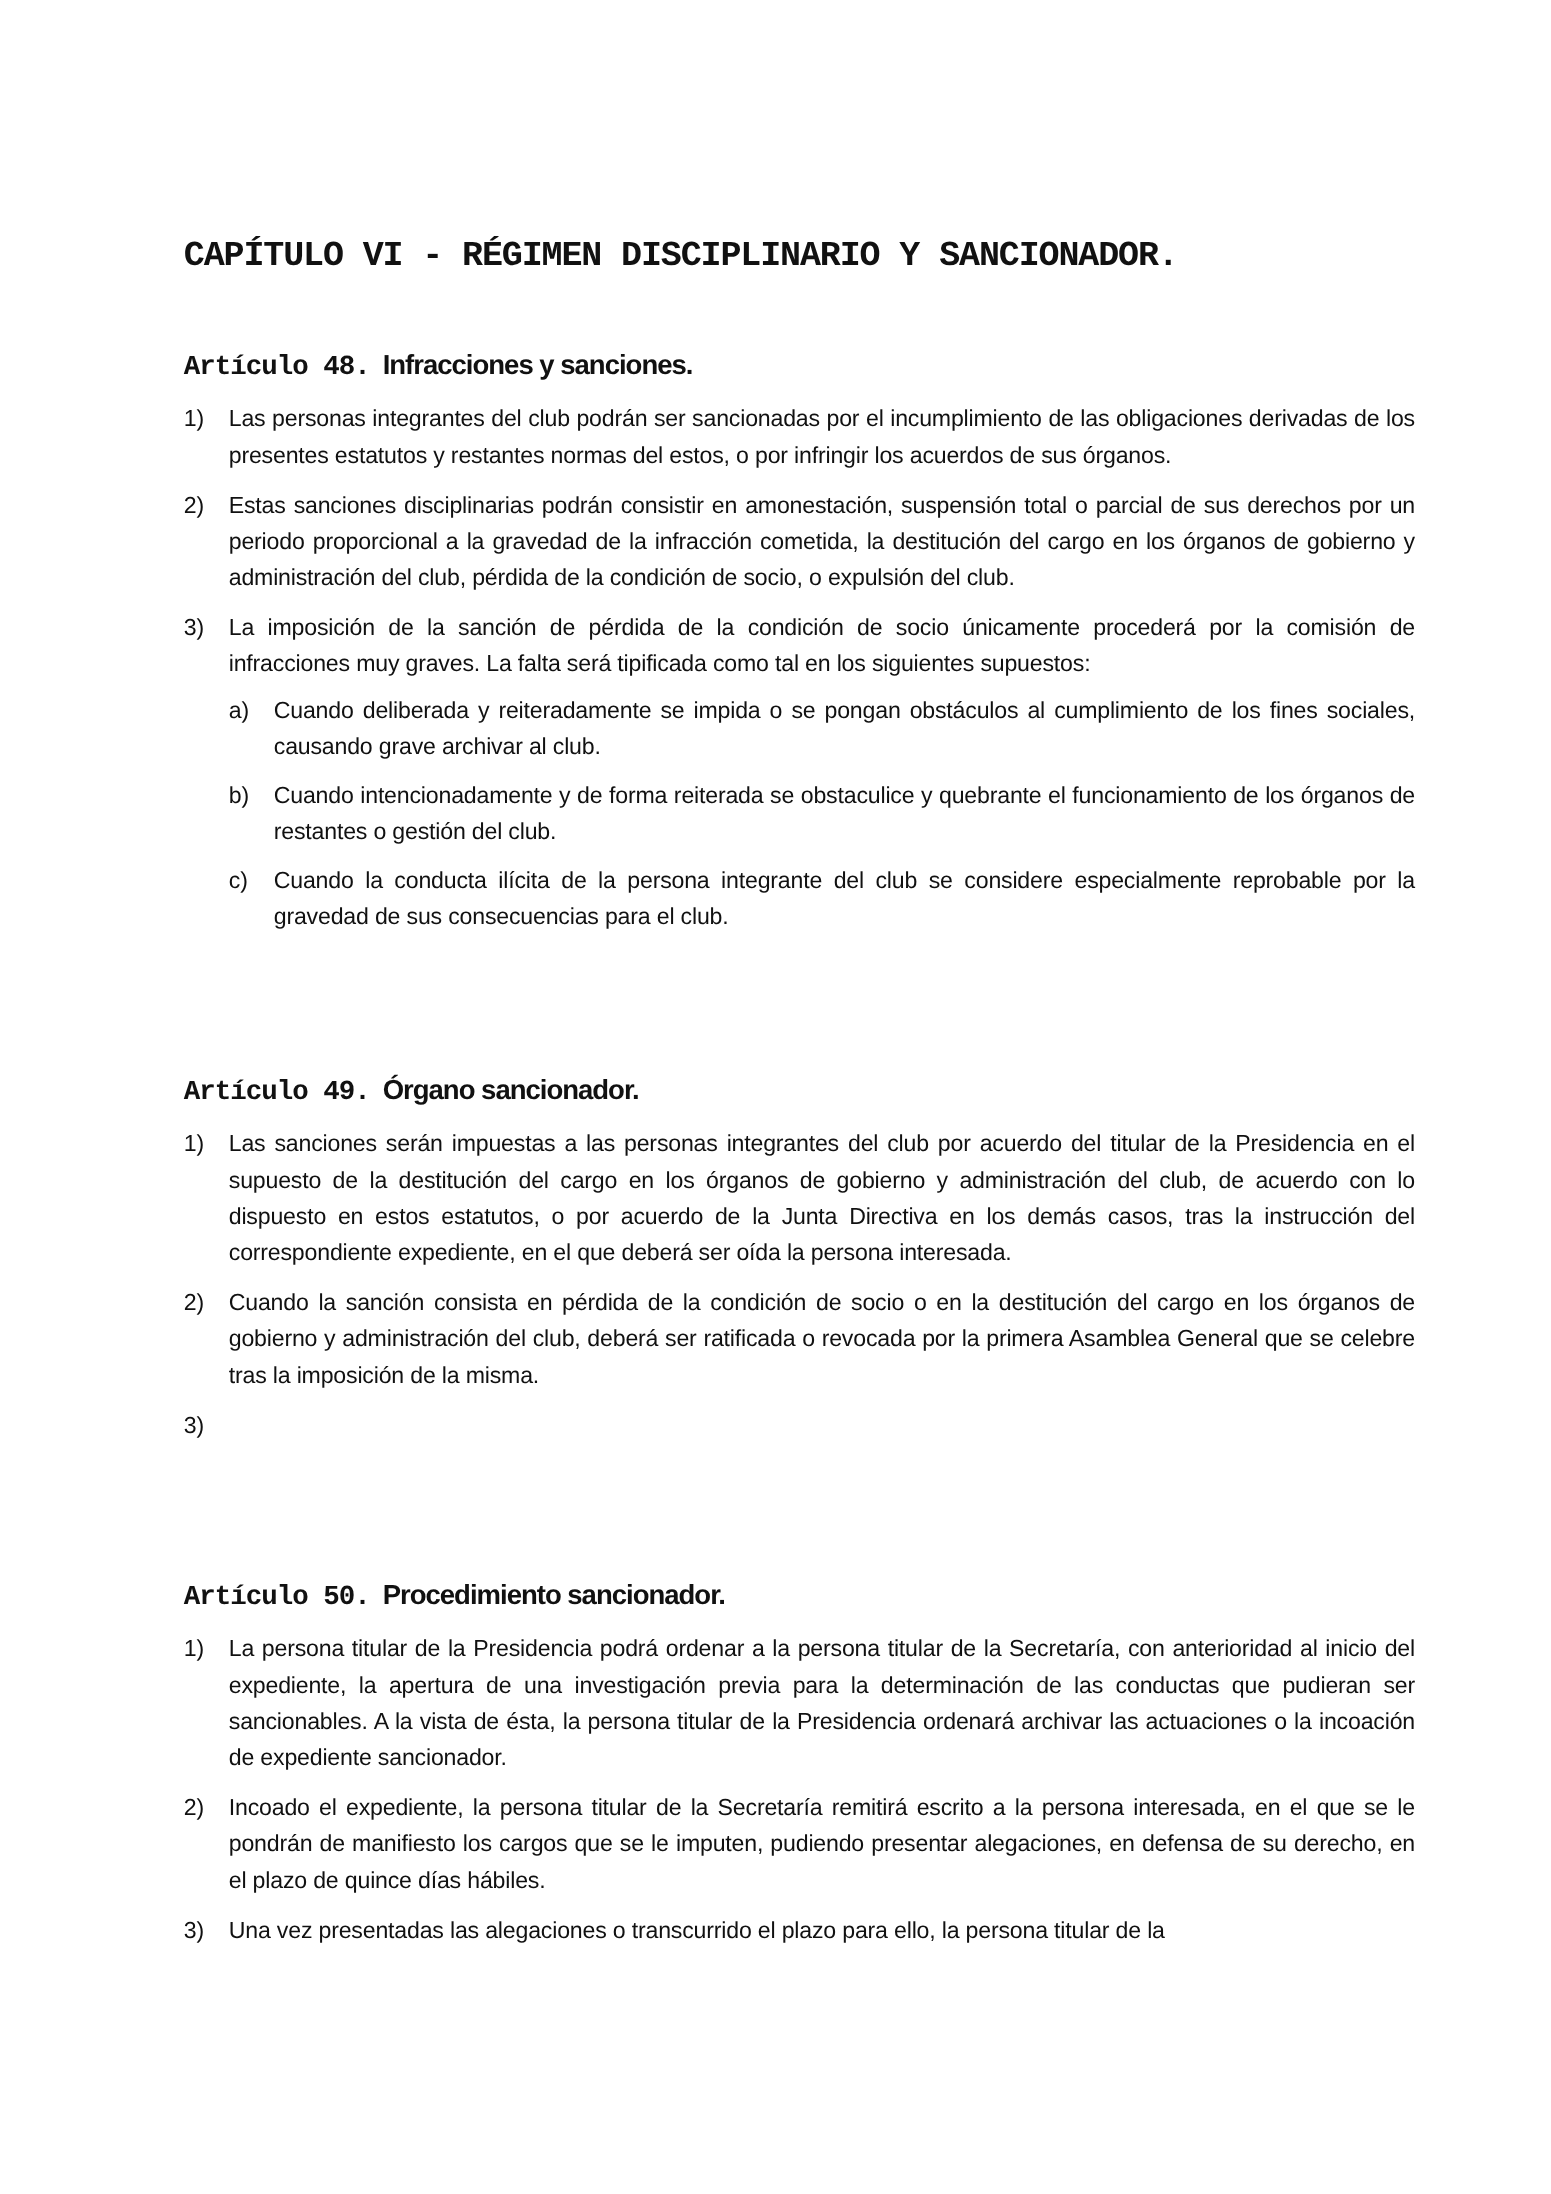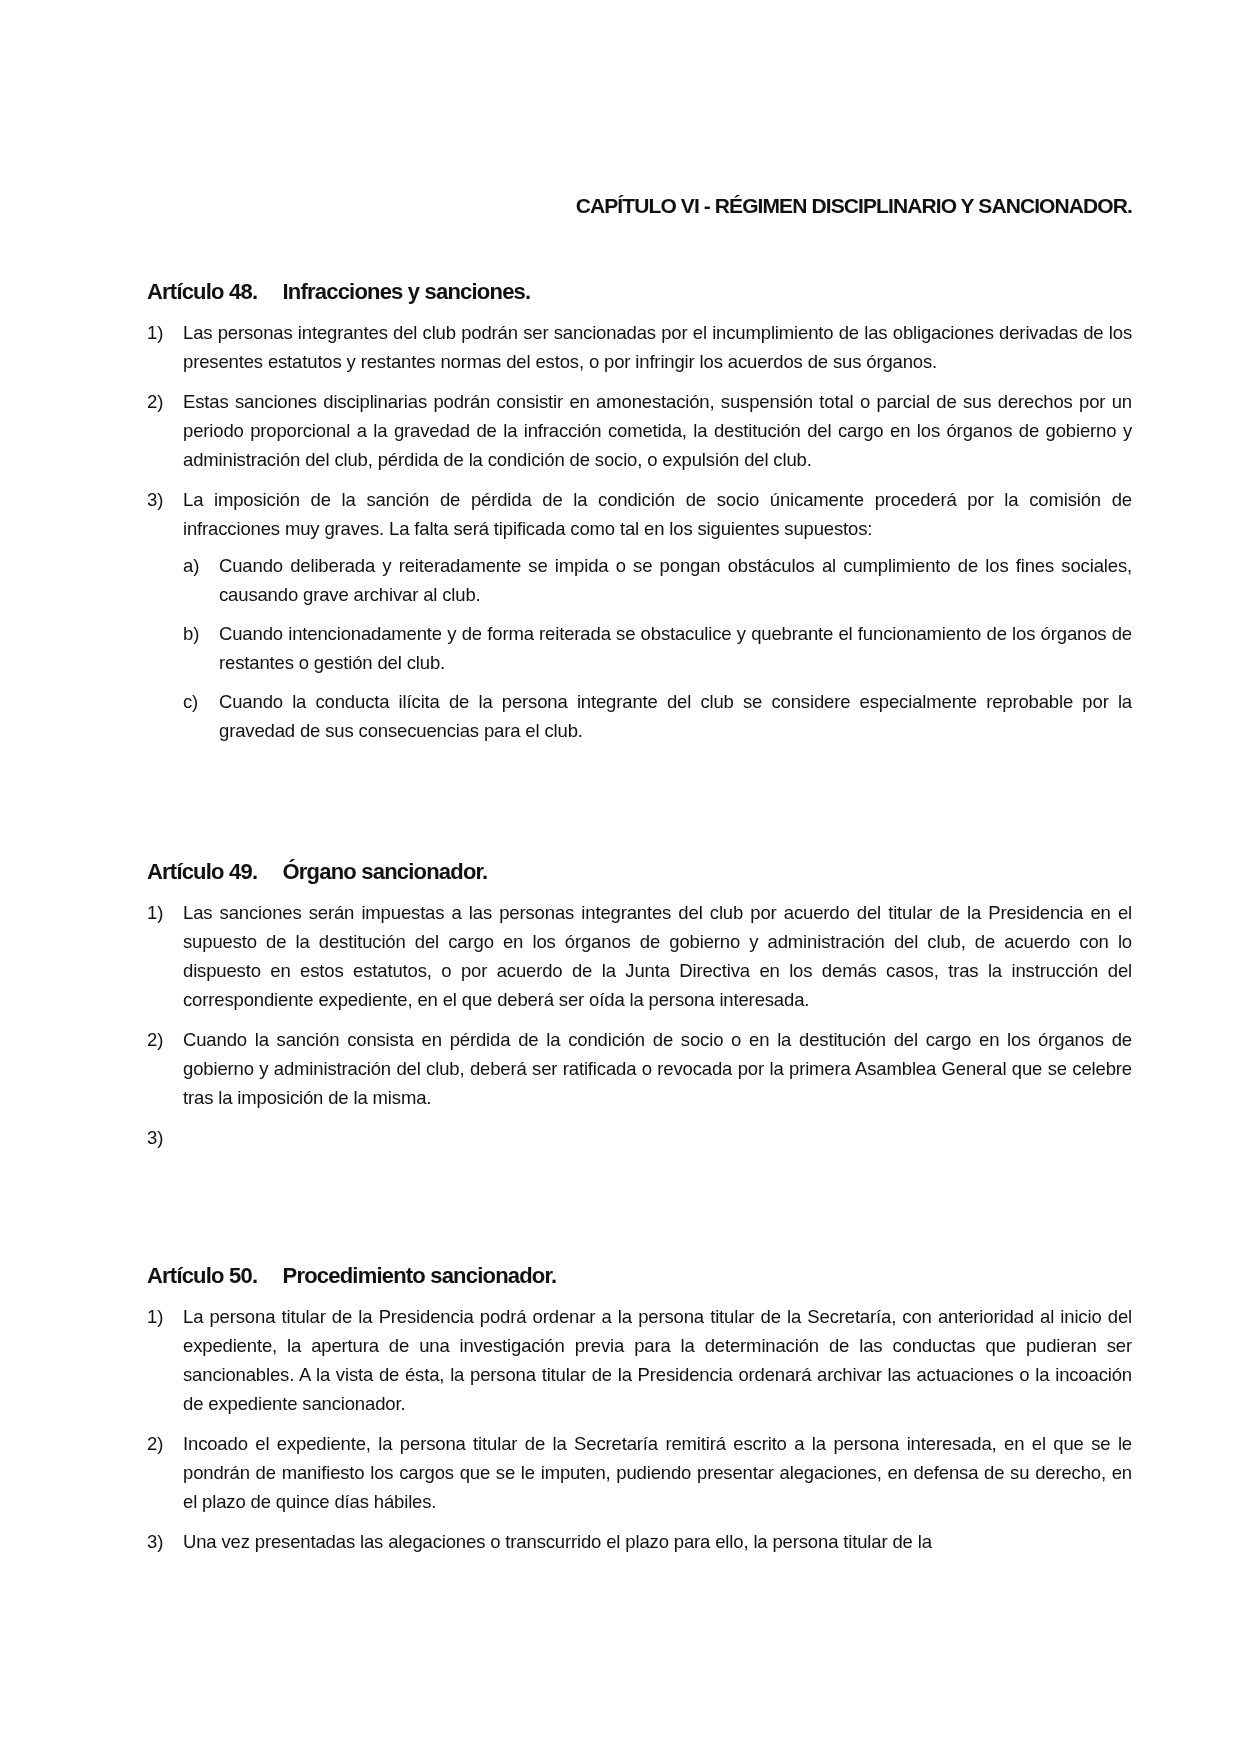--- a/index.html
+++ b/index.html
@@ -4,29 +4,29 @@
 <style>
   html, body { margin: 0; padding: 0; background: #ffffff; }
   body {
     width: 1241px; height: 1755px; position: relative; overflow: hidden;
     font-family: "Liberation Sans", "DejaVu Sans", sans-serif;
     color: #111111;
   }
   .page { position: absolute; left: 147px; top: 0; width: 985px; }
   .chapter-title {
     position: absolute; top: 192px; left: 0; width: 985px;
-    text-align: right; font-weight: bold; font-size: 21px;
-    letter-spacing: -0.9px; line-height: 28px;
+    text-align: left; font-weight: bold; font-size: 28px;
+    letter-spacing: -0.9px; line-height: 28px; font-family: Liberation Mono, monospace;
   }
   .article { position: absolute; left: 0; width: 985px; }
   .article-heading {
     font-weight: bold; font-size: 22px; letter-spacing: -0.8px;
     line-height: 28px; margin: 0 0 12px 0;
   }
-  .article-heading .num { margin-right: 20px; }
+  .article-heading .num { margin-right: 5px; font-family: Liberation Mono, monospace; }
   ol.items { list-style: none; margin: 0; padding: 0; }
   .item {
     position: relative; padding-left: 36px; margin-bottom: 11px;
     font-size: 18.5px; line-height: 29px; text-align: justify;
     letter-spacing: -0.15px;
   }
   .item .marker { position: absolute; left: 0; top: 0; }
   ol.subitems { list-style: none; margin: 8px 0 0 0; padding: 0; }
   .subitem {
     position: relative; padding-left: 36px; margin-bottom: 10px;

